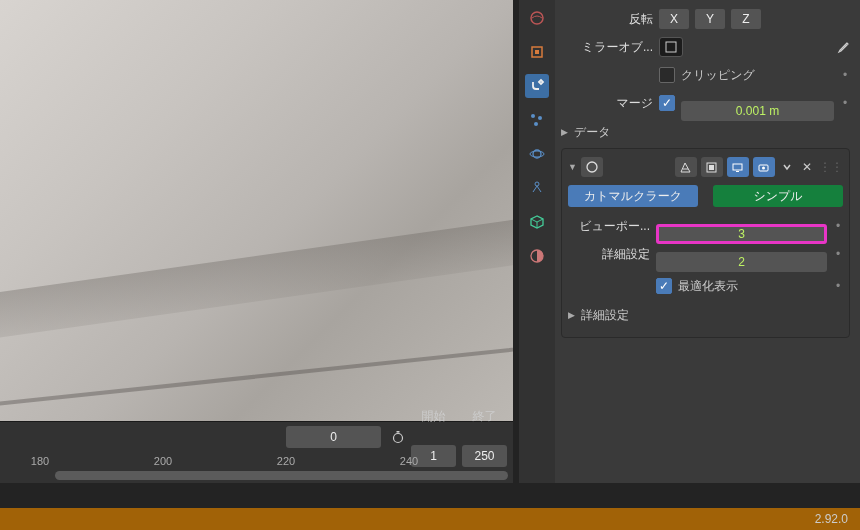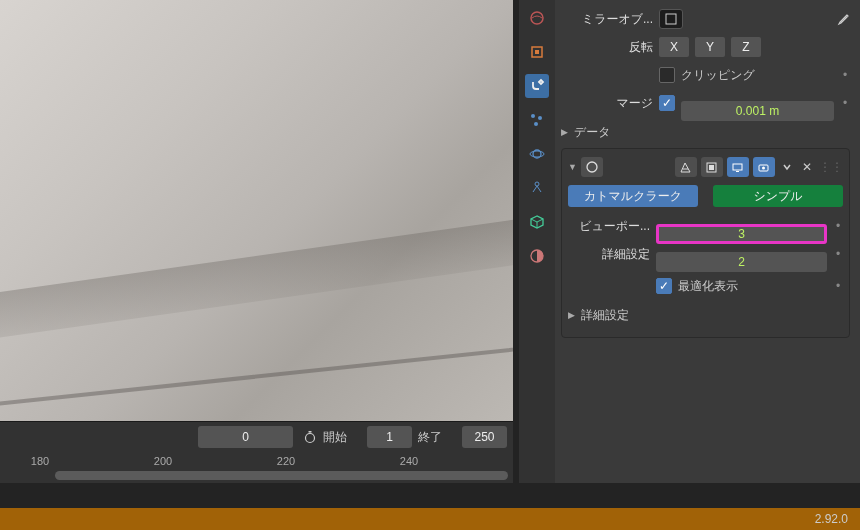--- a/index.html
+++ b/index.html
@@ -4,21 +4,21 @@
 <style>
 *{box-sizing:border-box;margin:0;padding:0;font-family:sans-serif;font-size:12px;color:#ccc;}
 body{background:#232323;width:860px;height:530px;overflow:hidden;position:relative;}
 .viewport{position:absolute;left:0;top:0;width:513px;height:421px;background:linear-gradient(135deg,#d8d4d0 0%,#c8c4c0 30%,#b8b4b0 55%,#a8a49f 70%,#bcb8b3 100%);overflow:hidden;}
 .viewport::before{content:"";position:absolute;left:-50px;top:250px;width:700px;height:45px;background:linear-gradient(180deg,rgba(100,95,90,.35),rgba(130,125,120,.2));transform:rotate(-8deg);}
 .viewport::after{content:"";position:absolute;left:-50px;top:370px;width:700px;height:4px;background:rgba(80,76,72,.4);transform:rotate(-6deg);border-radius:2px;}
 .timeline{position:absolute;left:0;top:421px;width:513px;height:62px;background:#323232;border-top:1px solid #1a1a1a;}
 .tl-row{display:flex;align-items:center;height:30px;padding:3px 6px;gap:6px;justify-content:flex-end;}
 .num-field{background:#545454;border-radius:3px;height:22px;display:flex;align-items:center;justify-content:center;min-width:60px;color:#eee;padding:0 8px;}
 .num-wide{min-width:95px;}
-.tl-label{display:flex;align-items:center;gap:20px;}
+.tl-label{display:flex;align-items:center;gap:20px;flex-direction:column;}
 .ruler{display:flex;align-items:flex-start;height:30px;padding-top:3px;position:relative;gap:43px;}
 .ruler span{flex:0 0 80px;text-align:center;color:#aaa;font-size:11px;}
 .scrollbar{position:absolute;bottom:2px;left:55px;right:5px;height:9px;background:#5b5b5b;border-radius:5px;}
 .icon-col{position:absolute;left:519px;top:0;width:36px;height:483px;background:#323232;display:flex;flex-direction:column;align-items:center;padding-top:6px;gap:10px;}
 .tab-icon{width:24px;height:24px;display:flex;align-items:center;justify-content:center;cursor:pointer;}
 .tab-icon.active{background:#3d6fa5;border-radius:3px;}
 .props{position:absolute;left:555px;top:0;right:0;height:483px;background:#3a3a3a;padding:6px 10px 6px 6px;overflow:hidden;}
 .prow{display:flex;align-items:center;height:26px;gap:6px;margin-bottom:2px;}
 .plabel{width:92px;text-align:right;color:#ddd;font-size:12px;}
 .axis-btn{background:#545454;width:30px;height:20px;display:flex;align-items:center;justify-content:center;border-radius:2px;color:#eee;}
@@ -122,41 +122,41 @@
   <div class="tab-icon">
       <svg width="16" height="16" viewBox="0 0 16 16">
         <circle cx="8" cy="8" r="6" fill="none" stroke="#c77" stroke-width="1.3"></circle>
         <path d="M8 2 A6 6 0 0 1 8 14" fill="#c77"></path>
       </svg>
     </div>
 </div>
 
 <div class="props">
   <div class="prow">
+    <div class="plabel">反転</div>
+    <div class="axis-btn">X</div>
+    <div class="axis-btn">Y</div>
+    <div class="axis-btn">Z</div>
+    <span class="dot" style="visibility:hidden">•</span>
+  </div>
+  <div class="prow">
     <div class="plabel">ミラーオブ...</div>
     <div class="objfield">
       <svg width="12" height="12" viewBox="0 0 12 12">
           <rect x="1" y="1" width="10" height="10" fill="none" stroke="#ccc"></rect>
         </svg>
     </div>
     <div style="flex:1"></div>
     <span class="eyedrop">
       <svg width="14" height="14" viewBox="0 0 14 14">
           <path d="M11 3 L9 5 L4 10 L3 12 L5 11 L10 6 L12 4 Z" fill="none" stroke="#ccc" stroke-width="1.2"></path>
         </svg>
     </span>
   </div>
   <div class="prow">
-    <div class="plabel">反転</div>
-    <div class="axis-btn">X</div>
-    <div class="axis-btn">Y</div>
-    <div class="axis-btn">Z</div>
-    <span class="dot" style="visibility:hidden">•</span>
-  </div>
-  <div class="prow">
     <div class="plabel"></div>
     <div class="check"></div>
     <span>クリッピング</span>
     <span class="dot">•</span>
   </div>
   <div class="prow">
     <div class="plabel">マージ</div>
     <div class="check on">✓</div>
     <div class="valfield" style="flex:1">0.001 m</div>
     <span class="dot">•</span>

